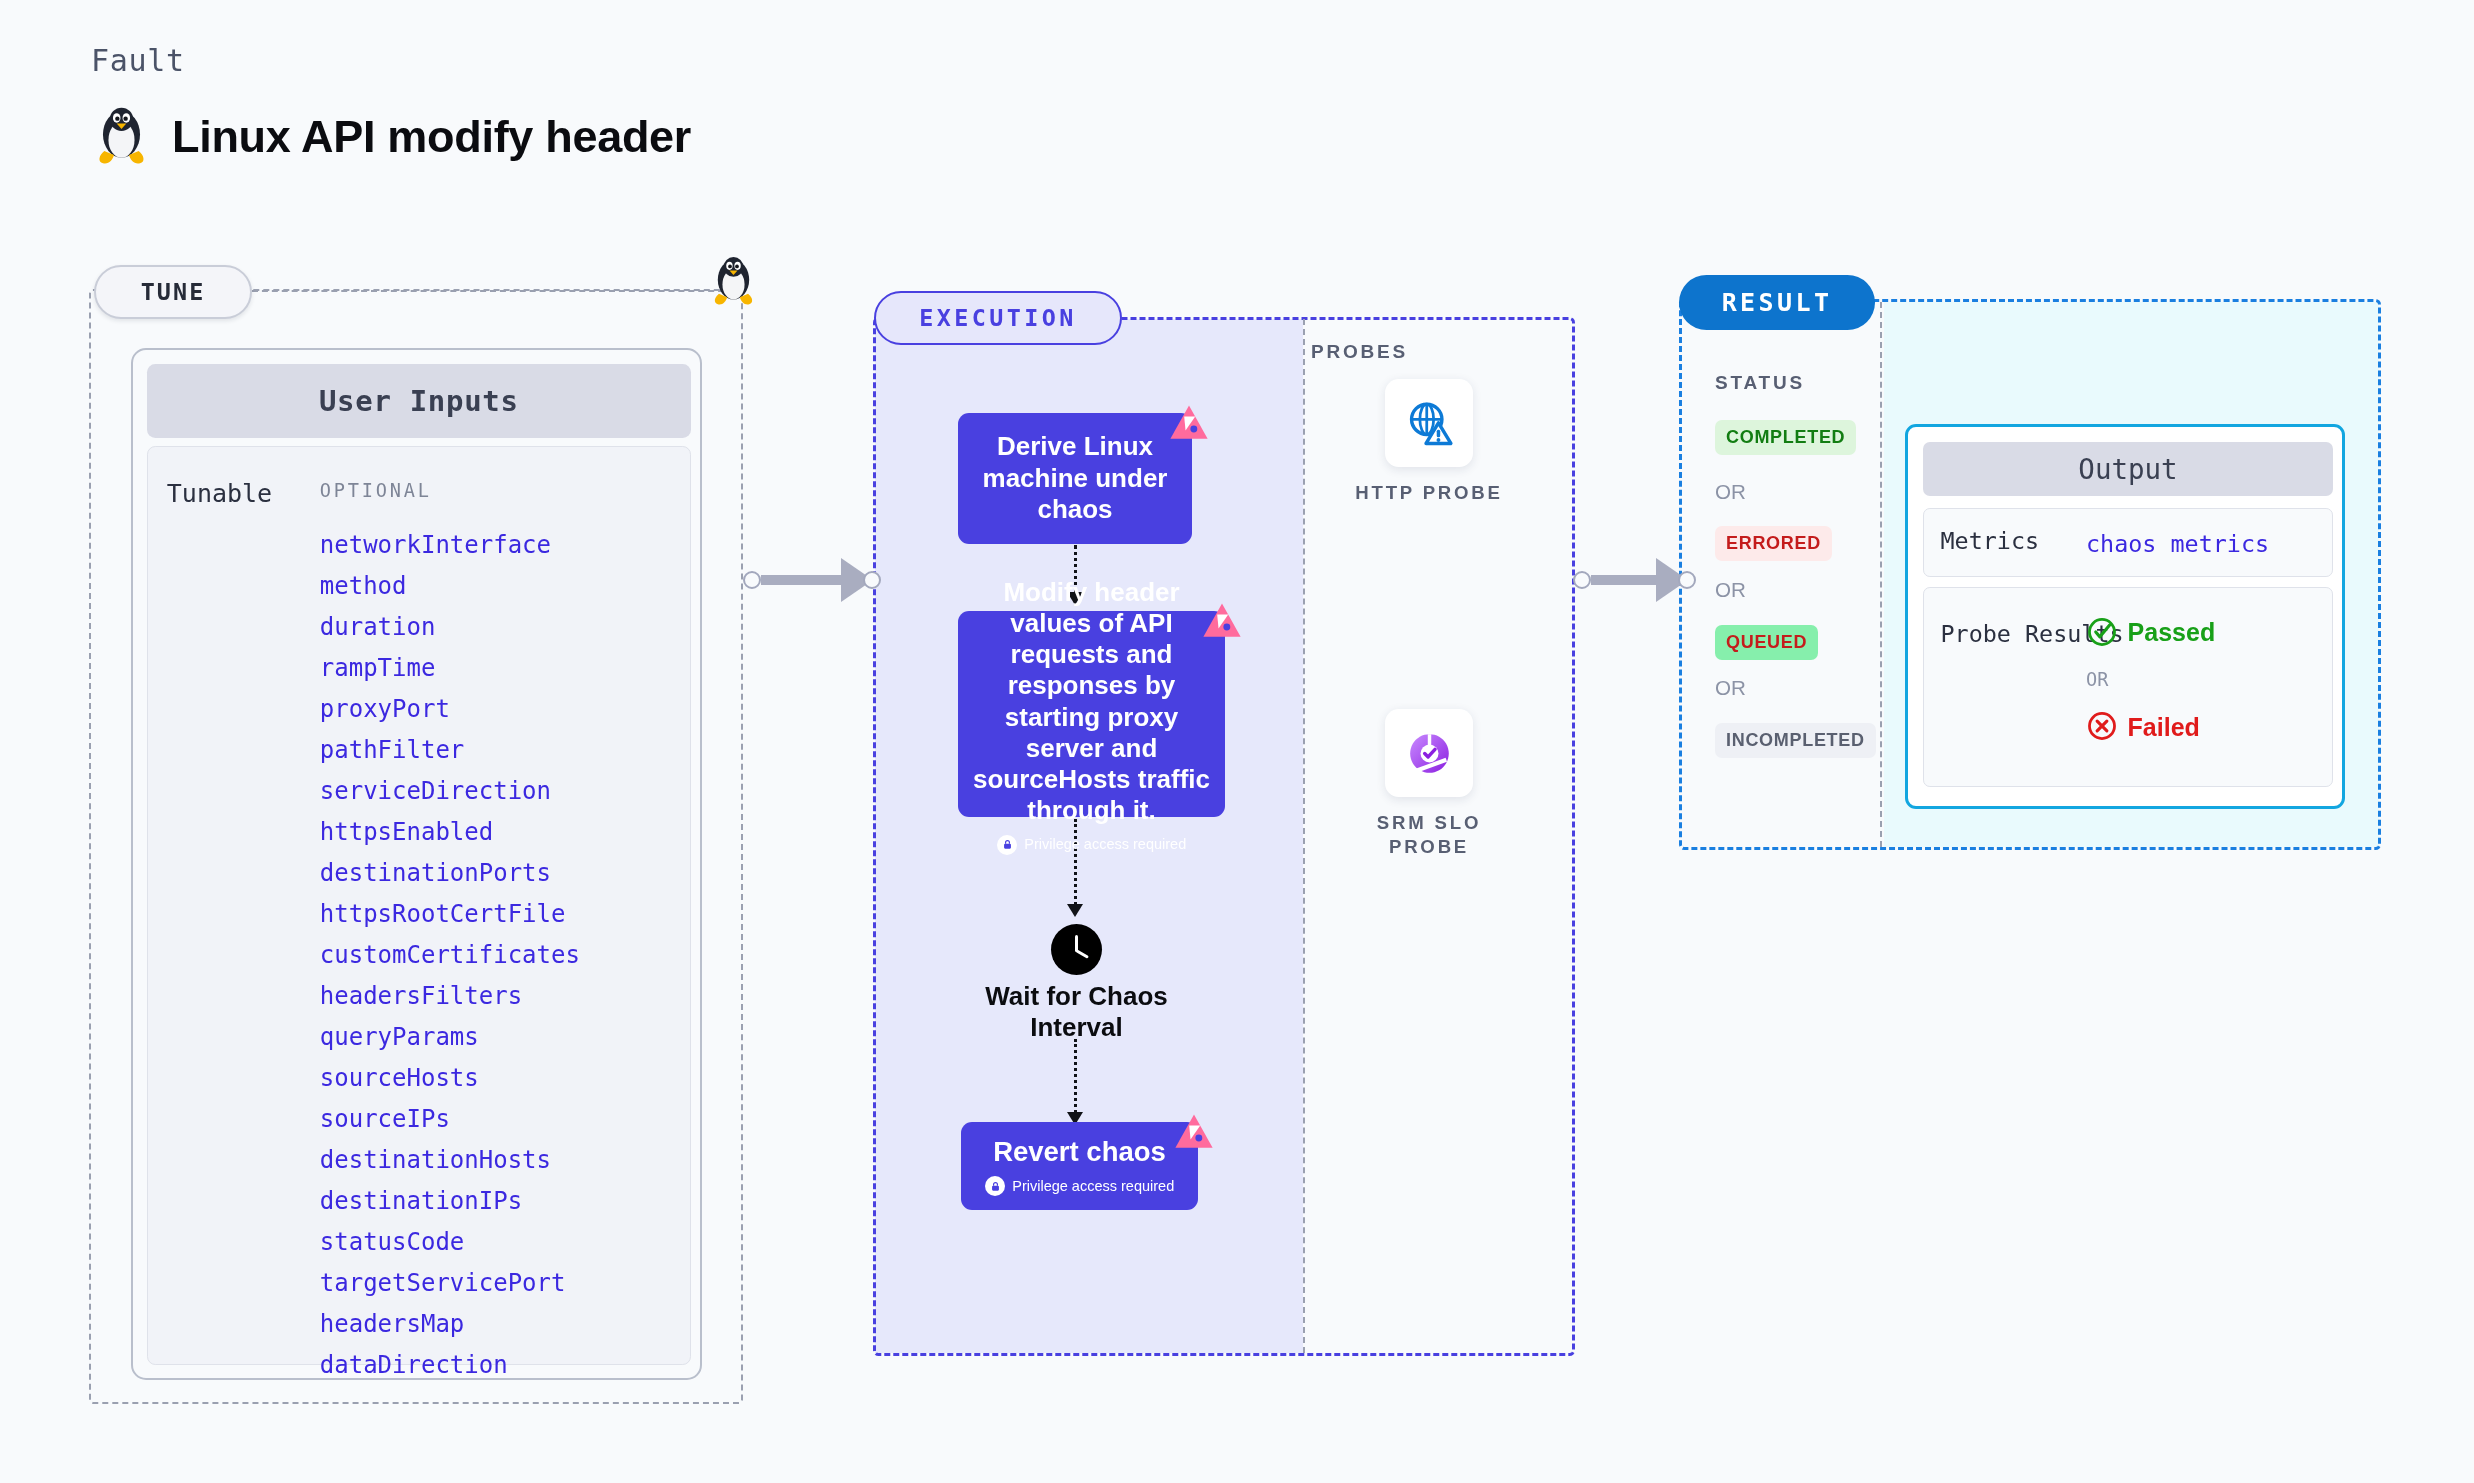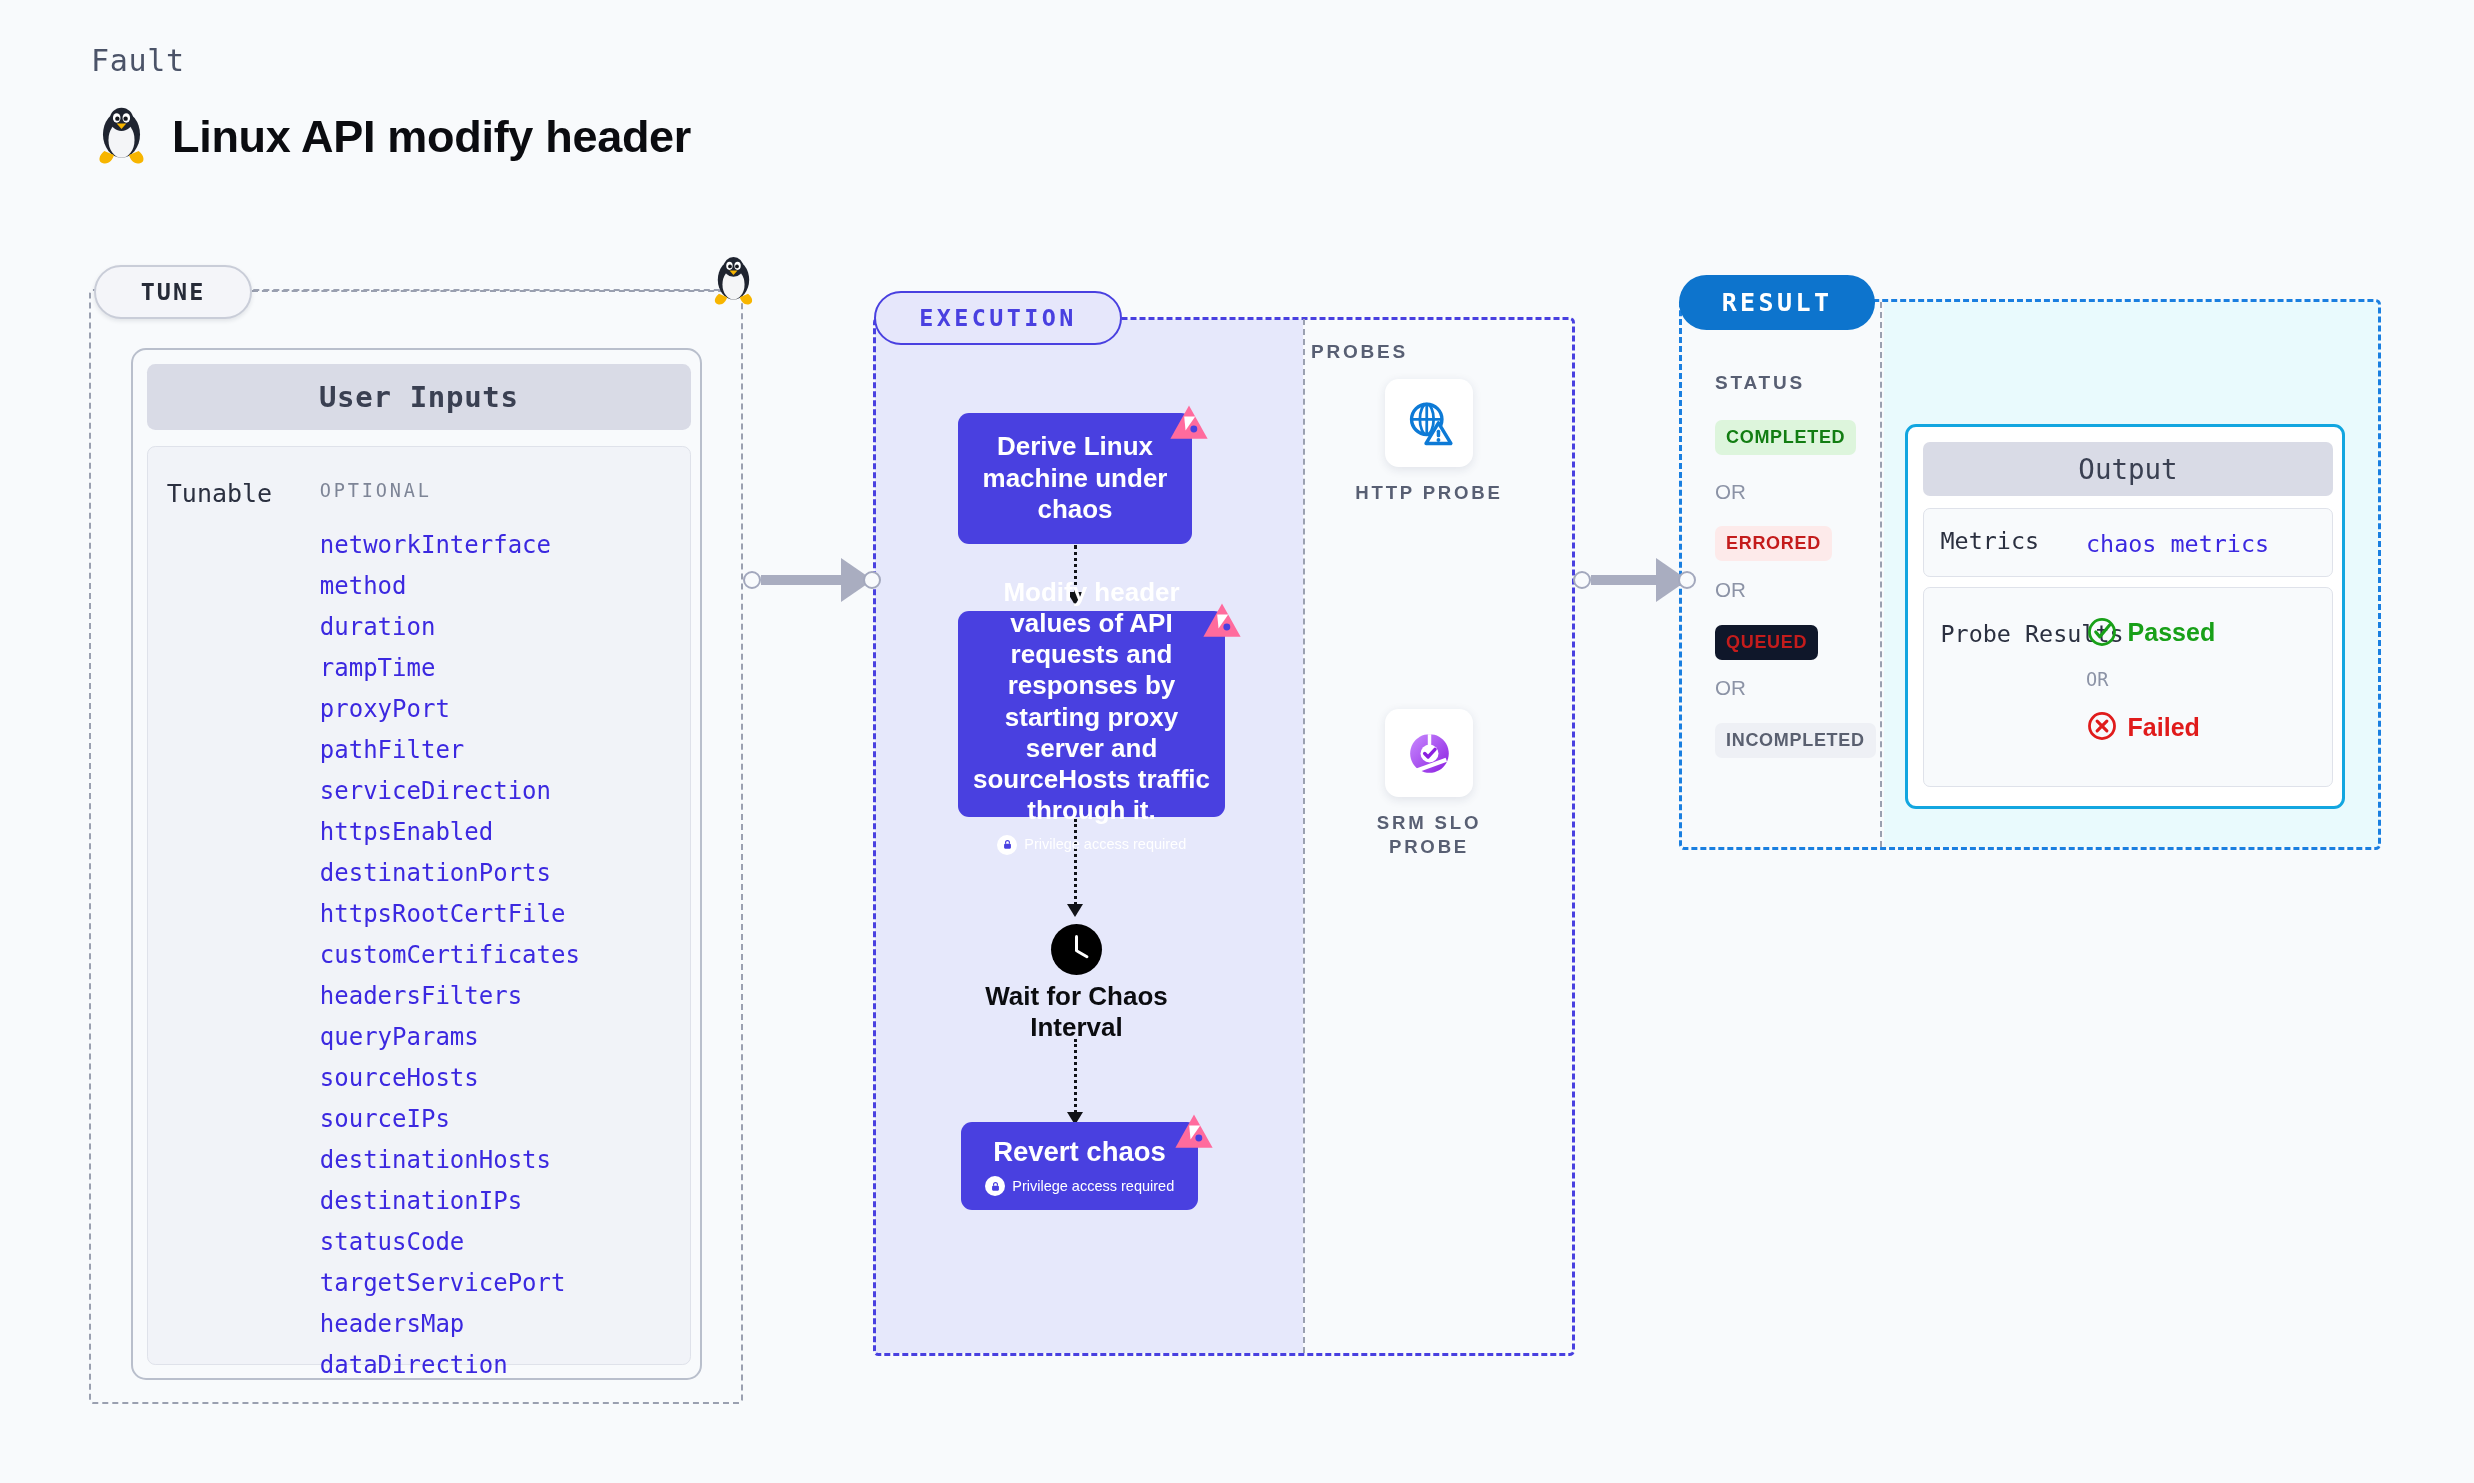--- a/index.html
+++ b/index.html
@@ -55,21 +55,21 @@
     position: absolute; left: 252px; top: 290px; width: 482px; height: 0;
     border-top: 2.8px dashed #9aa0b0; z-index: 2;
   }
   .penguin-mid { position: absolute; left: 712px; top: 256px; z-index: 7; }
 
   .tune-card {
     position: absolute; left: 131px; top: 348px; width: 571px; height: 1032px;
     background: #f8fafc; border: 2.1px solid #b9bfcc; border-radius: 15px;
   }
   .ui-header {
-    position: absolute; left: 13.8px; top: 13.8px; width: 544px; height: 66px;
+    position: absolute; left: 13.8px; top: 13.8px; width: 544px; height: 74px;
     background: #d9dbe6; border-radius: 8.3px;
     display: flex; align-items: center; justify-content: center;
     font-family: "DejaVu Sans Mono", monospace; font-size: 29px; font-weight: 700;
     color: #3a4052; letter-spacing: 0.7px;
   }
   .ui-body {
     position: absolute; left: 13.8px; top: 96px; width: 544px; height: 919px;
     background: #f1f3f8; border: 1.4px solid #dfe2ea; border-radius: 8.3px;
   }
   .tunable-word {
@@ -421,21 +421,21 @@
   <div class="result-fill"></div>
   <div class="result-region"></div>
   <div class="pill pill-result">RESULT</div>
 
   <div class="status-label">STATUS</div>
 
   <div class="status-badge" style="top:420px; background:#ddf5dc; color:#127d12;">COMPLETED</div>
   <div class="or-text" style="top:480px;">OR</div>
   <div class="status-badge" style="top:526px; background:#fdeaea; color:#c41c1c;">ERRORED</div>
   <div class="or-text" style="top:578px;">OR</div>
-  <div class="status-badge" style="top:625px; background:#0f172a; color:#c41c1c;">QUEUED</div>
+  <div class="status-badge" style="top:625px; background:#86efac; color:#c41c1c;">QUEUED</div>
   <div class="or-text" style="top:676px;">OR</div>
   <div class="status-badge" style="top:723px; background:#eef0f5; color:#5a6070;">INCOMPLETED</div>
 
   <div class="out-card">
     <div class="out-header">Output</div>
 
     <div class="out-row out-row-metrics">
       <div class="out-key" style="top:18px;">Metrics</div>
       <div class="out-val-link" style="top:20.6px;">chaos metrics</div>
     </div>

